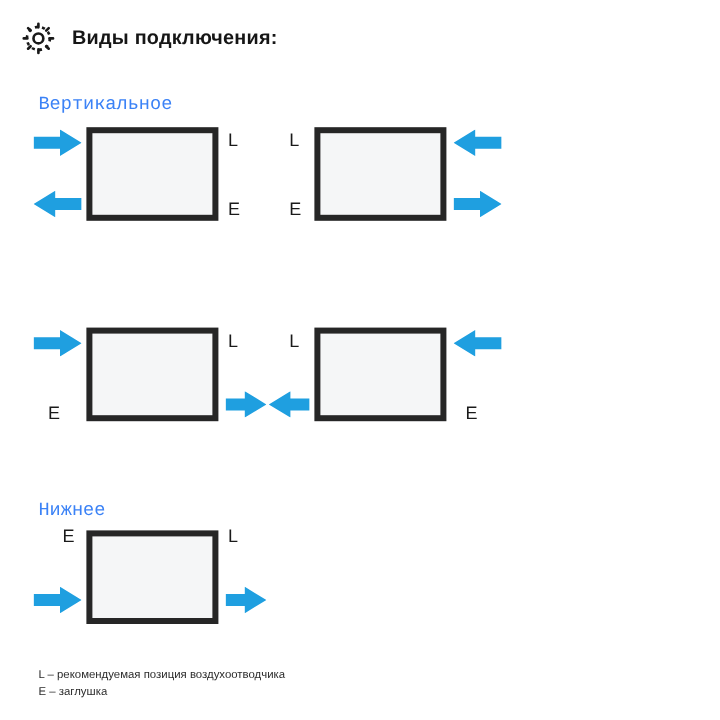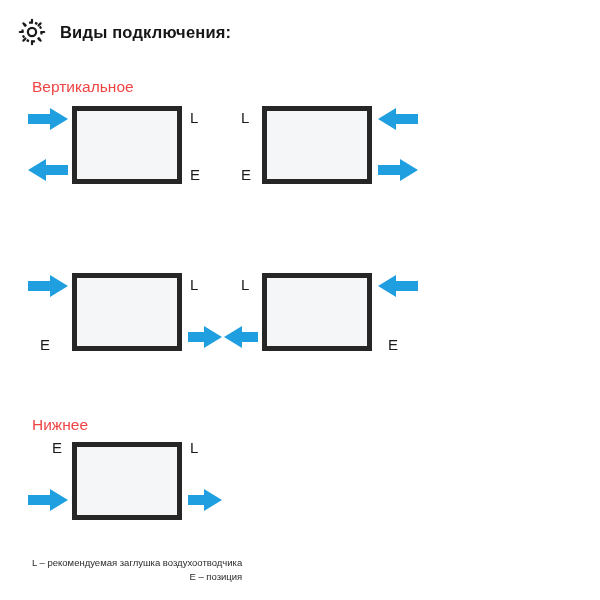--- a/index.html
+++ b/index.html
@@ -12,21 +12,20 @@
     background: #ffffff;
     font-family: "Liberation Sans", sans-serif;
     color: #1a1a1a;
     position: relative;
     overflow: hidden;
   }
   .page {
     position: relative;
     width: 600px;
     height: 600px;
-    text-align: right;
   }
   
   .header {
     position: absolute;
     left: 18px;
     top: 18px;
     display: flex;
     align-items: center;
   }
   .gear-icon {
@@ -38,22 +37,23 @@
     margin-left: 14px;
     font-size: 16.5px;
     font-weight: bold;
     letter-spacing: 0.2px;
     color: #161616;
   }
   
   .section-label {
     position: absolute;
     font-size: 15.5px;
-    color: #ef4444;
+    color: #3b82f6;
     white-space: nowrap;
+    font-family: Liberation Mono, monospace;
   }
   
   .rad {
     position: absolute;
     box-sizing: border-box;
     background: #f5f6f7;
     border: 5px solid #262626;
   }
   
   .arrow {
@@ -168,17 +168,17 @@
   </div>
   <div class="arrow" style="left:188px; top:489px;">
     <svg width="34" height="22" viewBox="0 0 34 22">
         <path d="M0 6 H16 V0 L34 11 L16 22 V16 H0 Z" fill="#1f9fe0"></path>
       </svg>
   </div>
   <div class="lbl" style="left:52px; top:440px;">E</div>
   <div class="lbl" style="left:190px; top:440px;">L</div>
 
   <div class="footnotes">
-    <div class="footnote">L – рекомендуемая заглушка воздухоотводчика</div>
-    <div class="footnote">E – позиция</div>
+    <div class="footnote">L – рекомендуемая позиция воздухоотводчика</div>
+    <div class="footnote">E – заглушка</div>
   </div>
 
 </div>
 
 </body></html>

